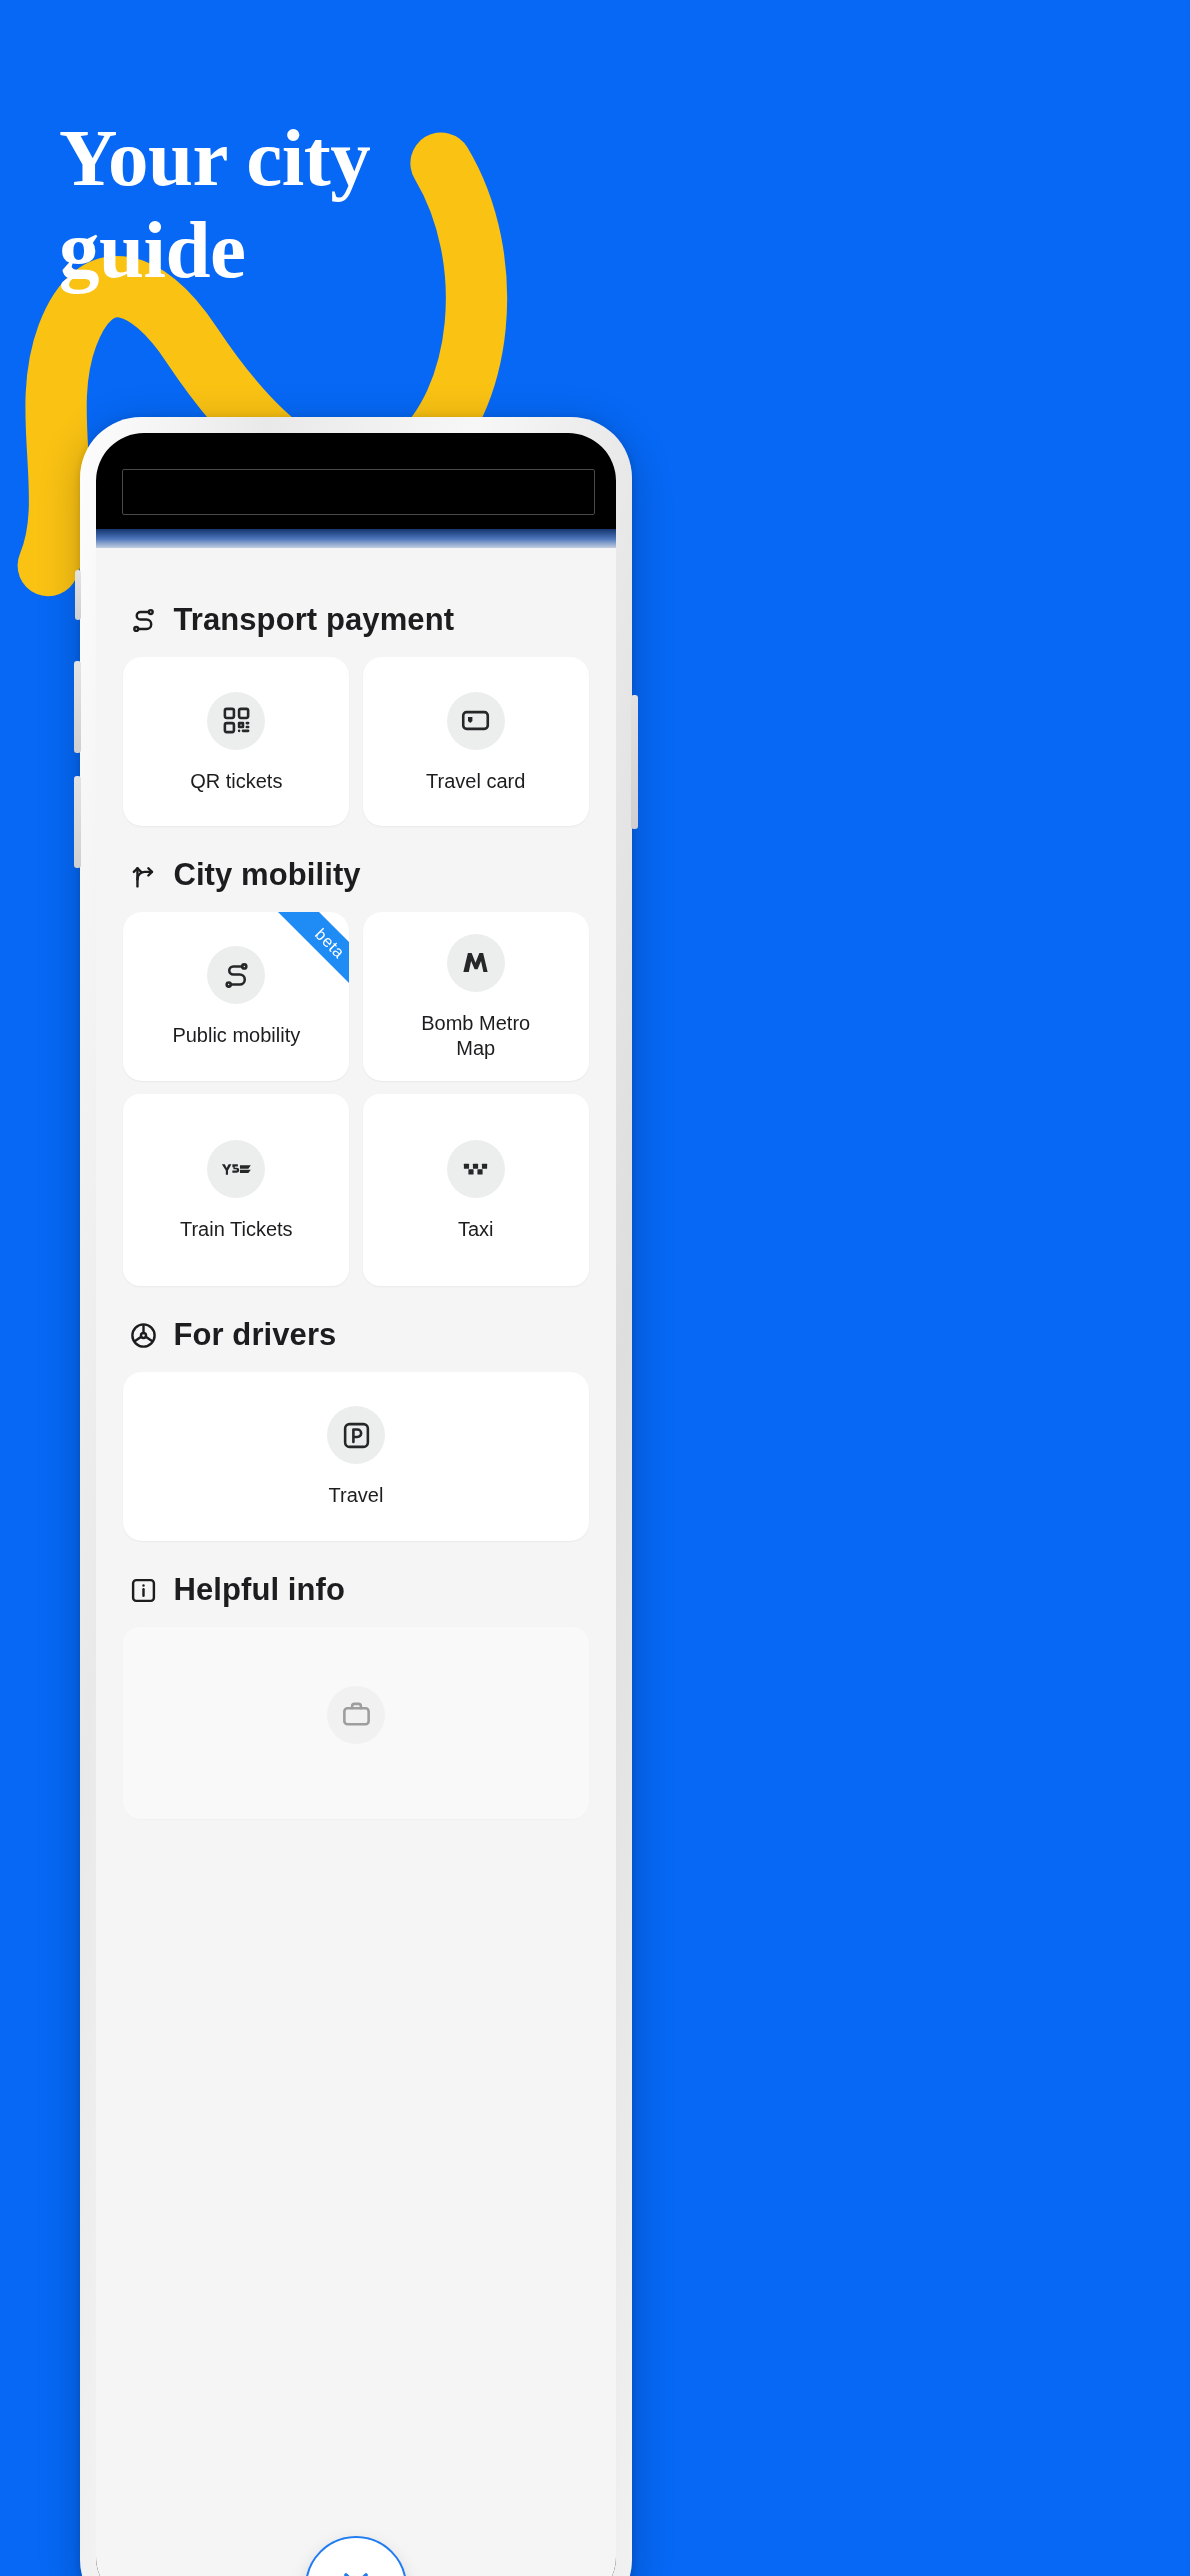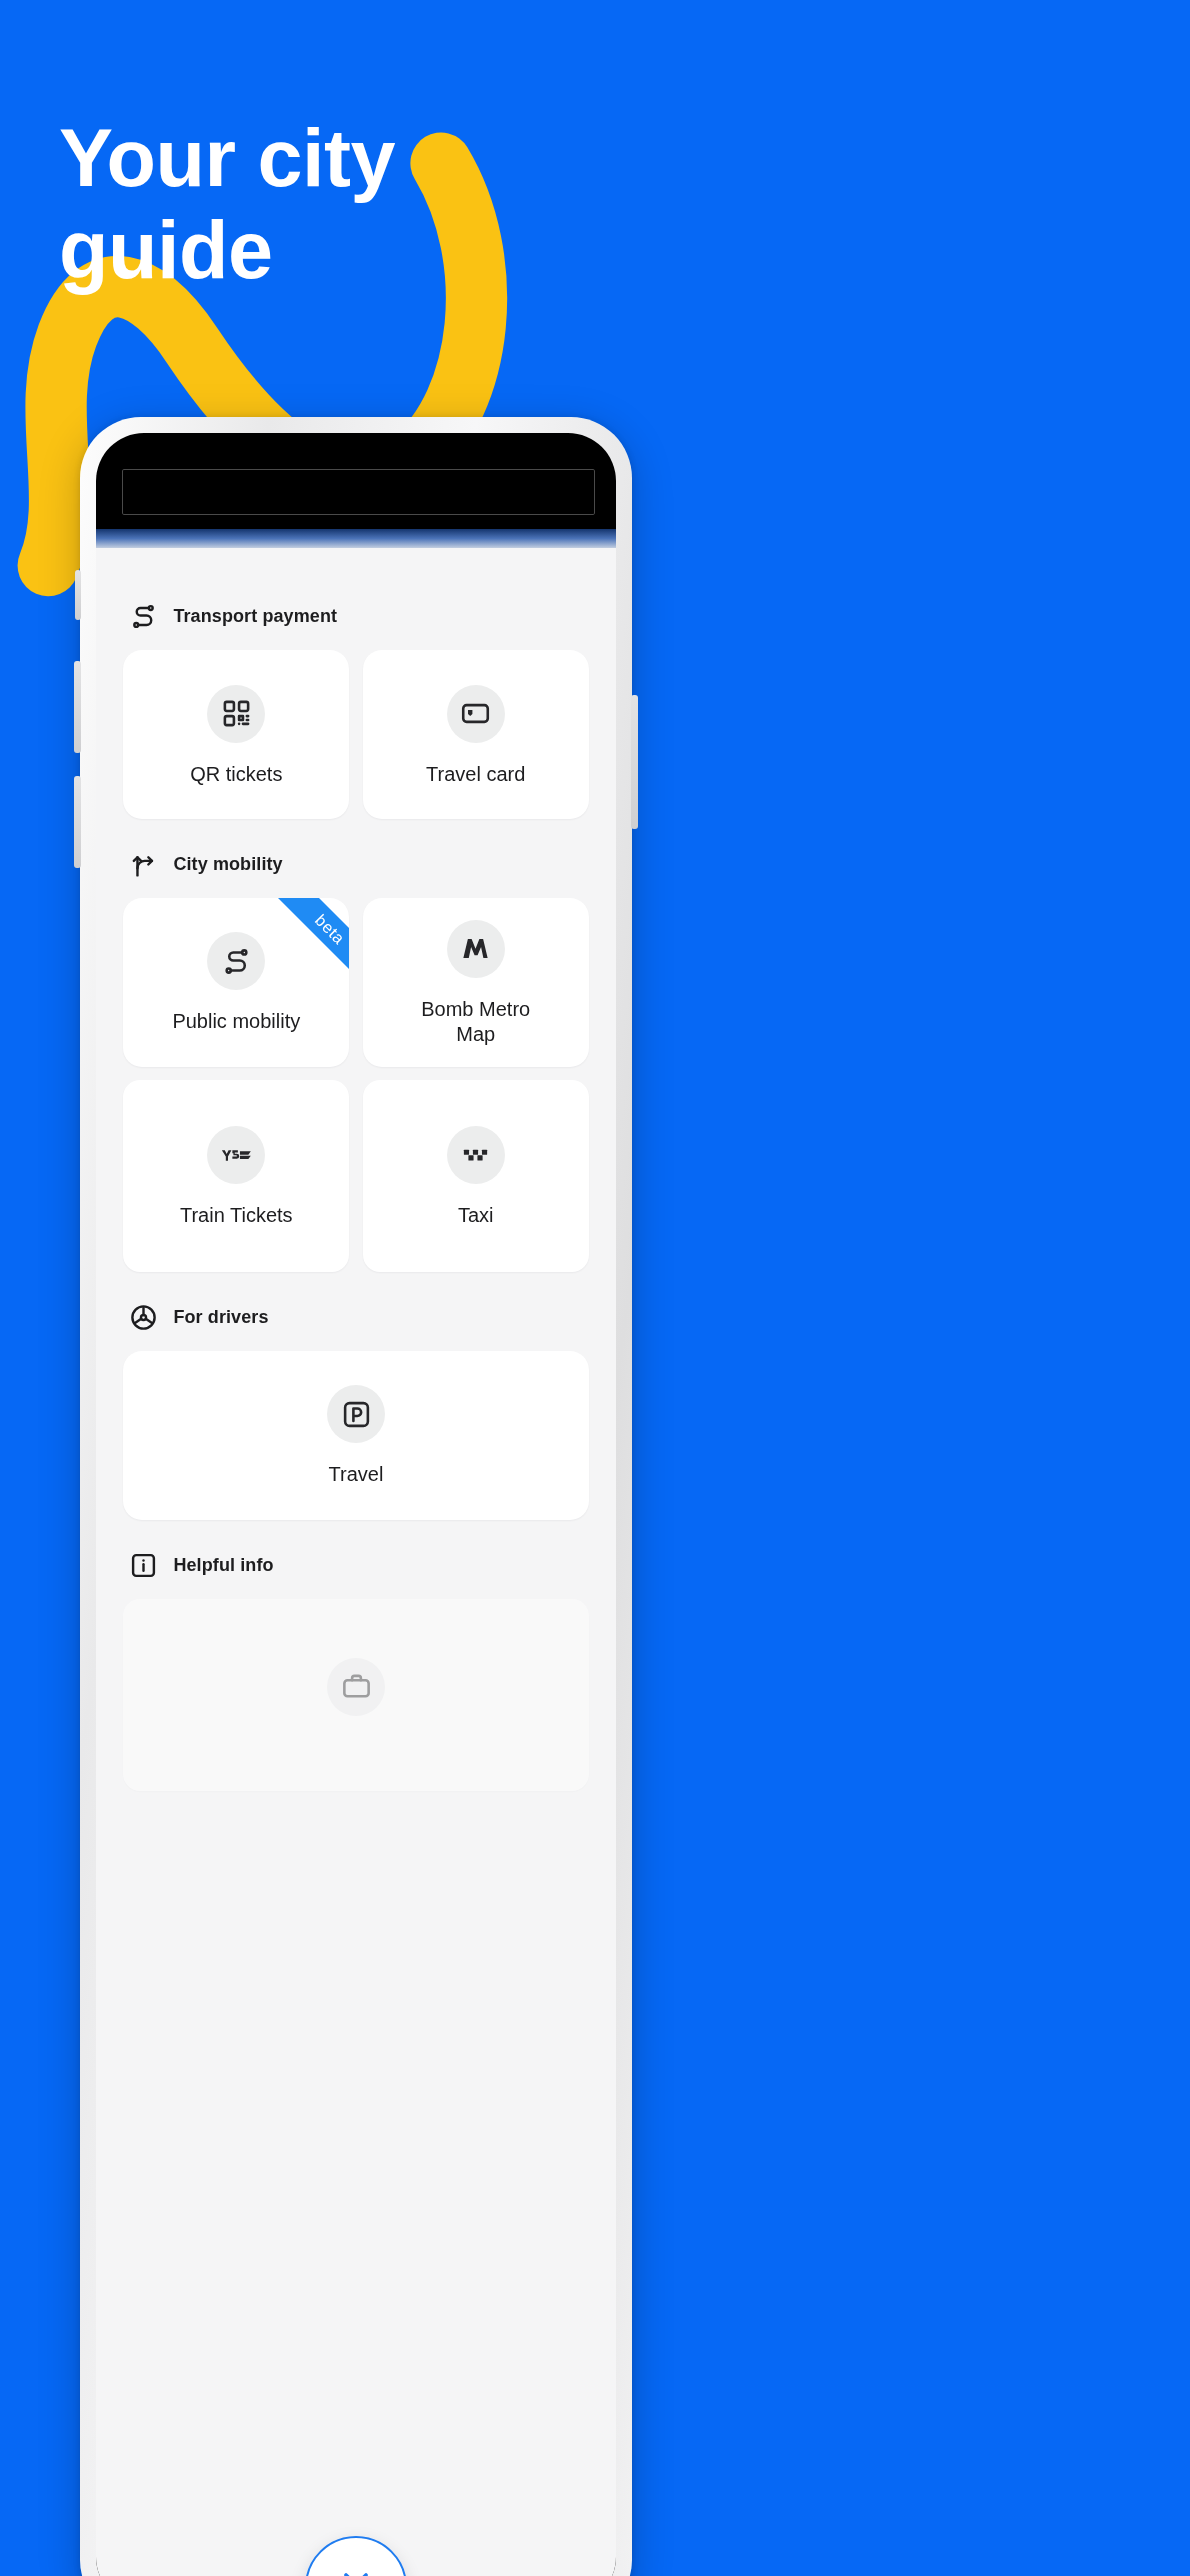--- a/index.html
+++ b/index.html
@@ -22,20 +22,21 @@
     position: absolute;
     left: 59px; top: 113px;
     width: 671px;
     color: #ffffff;
     font-size: 81px;
     line-height: 1.13;
     font-weight: 700;
     letter-spacing: -0.5px;
     white-space: pre-line;
     z-index: 5;
+    font-family: Liberation Serif, serif;
   }
 
   
   #phone-wrap {
     position: absolute;
     left: 80px; top: 417px;
     width: 552px; height: 2204px;
     z-index: 6;
   }
   #phone-frame {
@@ -75,21 +76,21 @@
     padding: 29px 27px 0 27px;
   }
 
   
   .section { margin-bottom: 5.8px; }
   .section-head {
     display: flex; align-items: center; gap: 15.3px;
     padding: 25px 5.8px 19px 5.8px;
   }
   .section-head .sec-icon { width: 29px; height: 29px; flex: 0 0 29px; color: #1d1d1f; }
-  .section-title { font-size: 18px; font-weight: 700; color: #1d1d1f; letter-spacing: 0.1px; }
+  .section-title { font-size: 31px; font-weight: 700; color: #1d1d1f; letter-spacing: 0.1px; }
 
   .row { display: flex; gap: 13.4px; align-items: center; }
   .tile {
     position: relative;
     background: #ffffff;
     border-radius: 19px;
     flex: 1 1 0;
     min-height: 161px;
     display: flex; flex-direction: column;
     align-items: center; justify-content: center;

